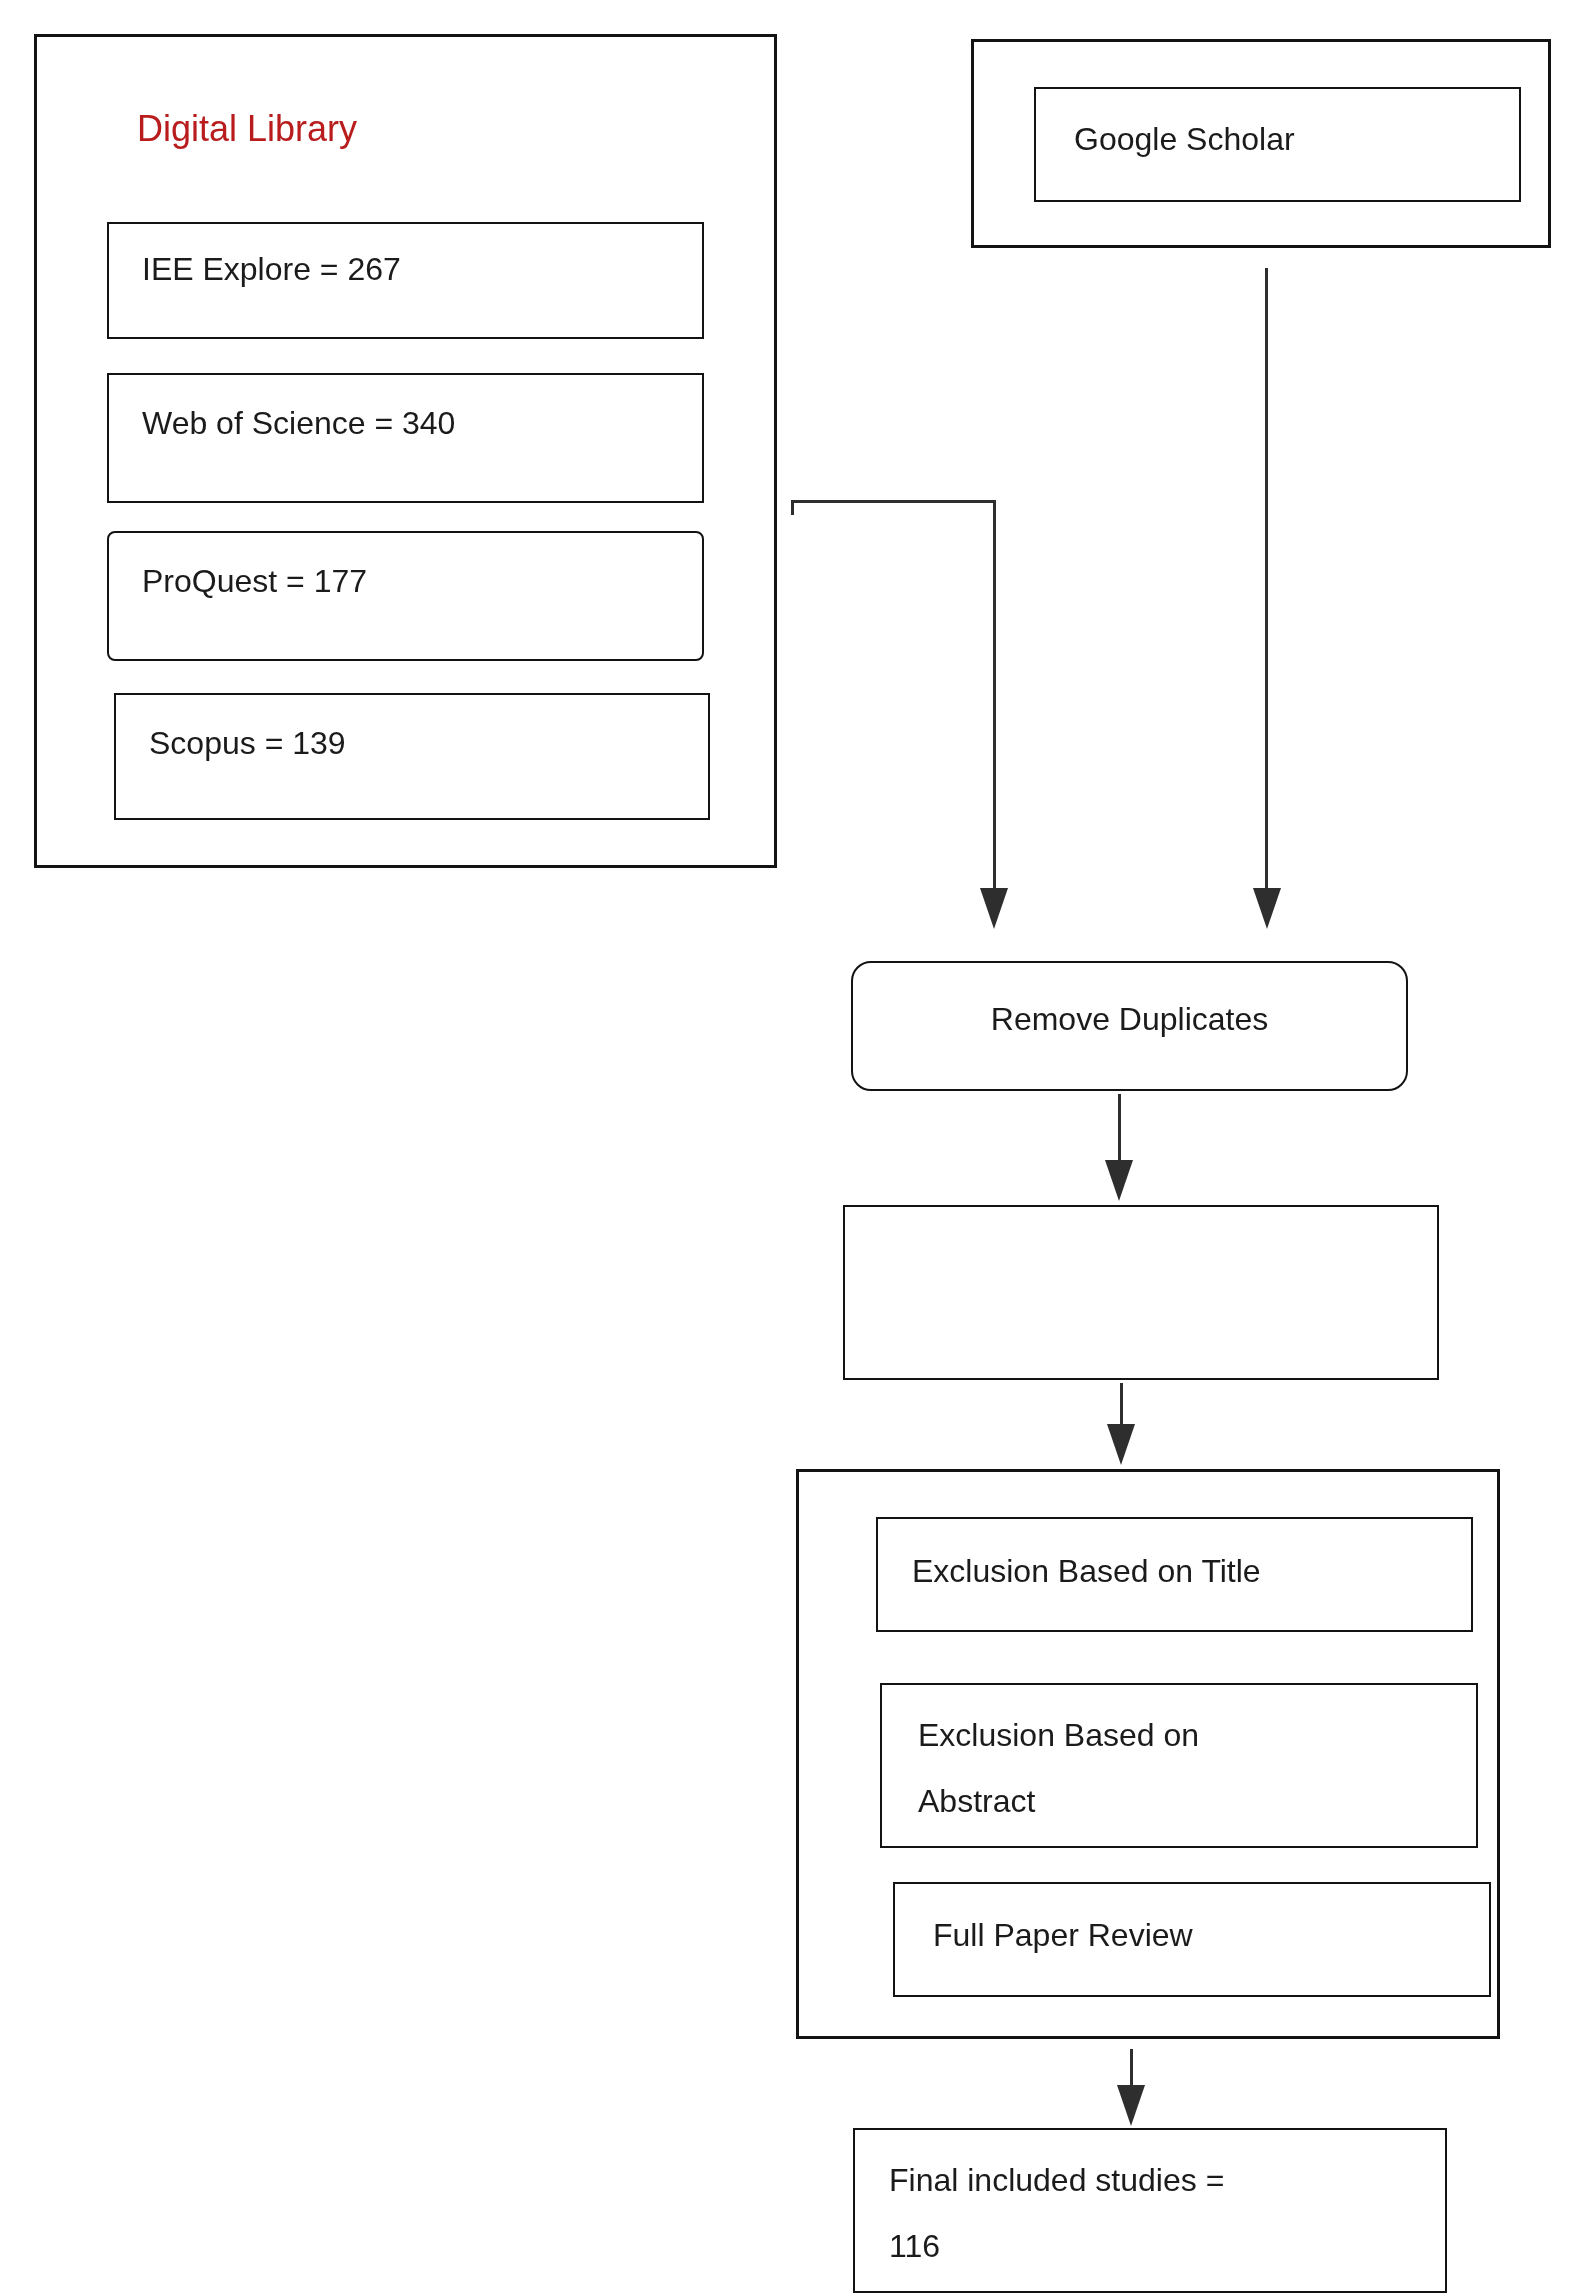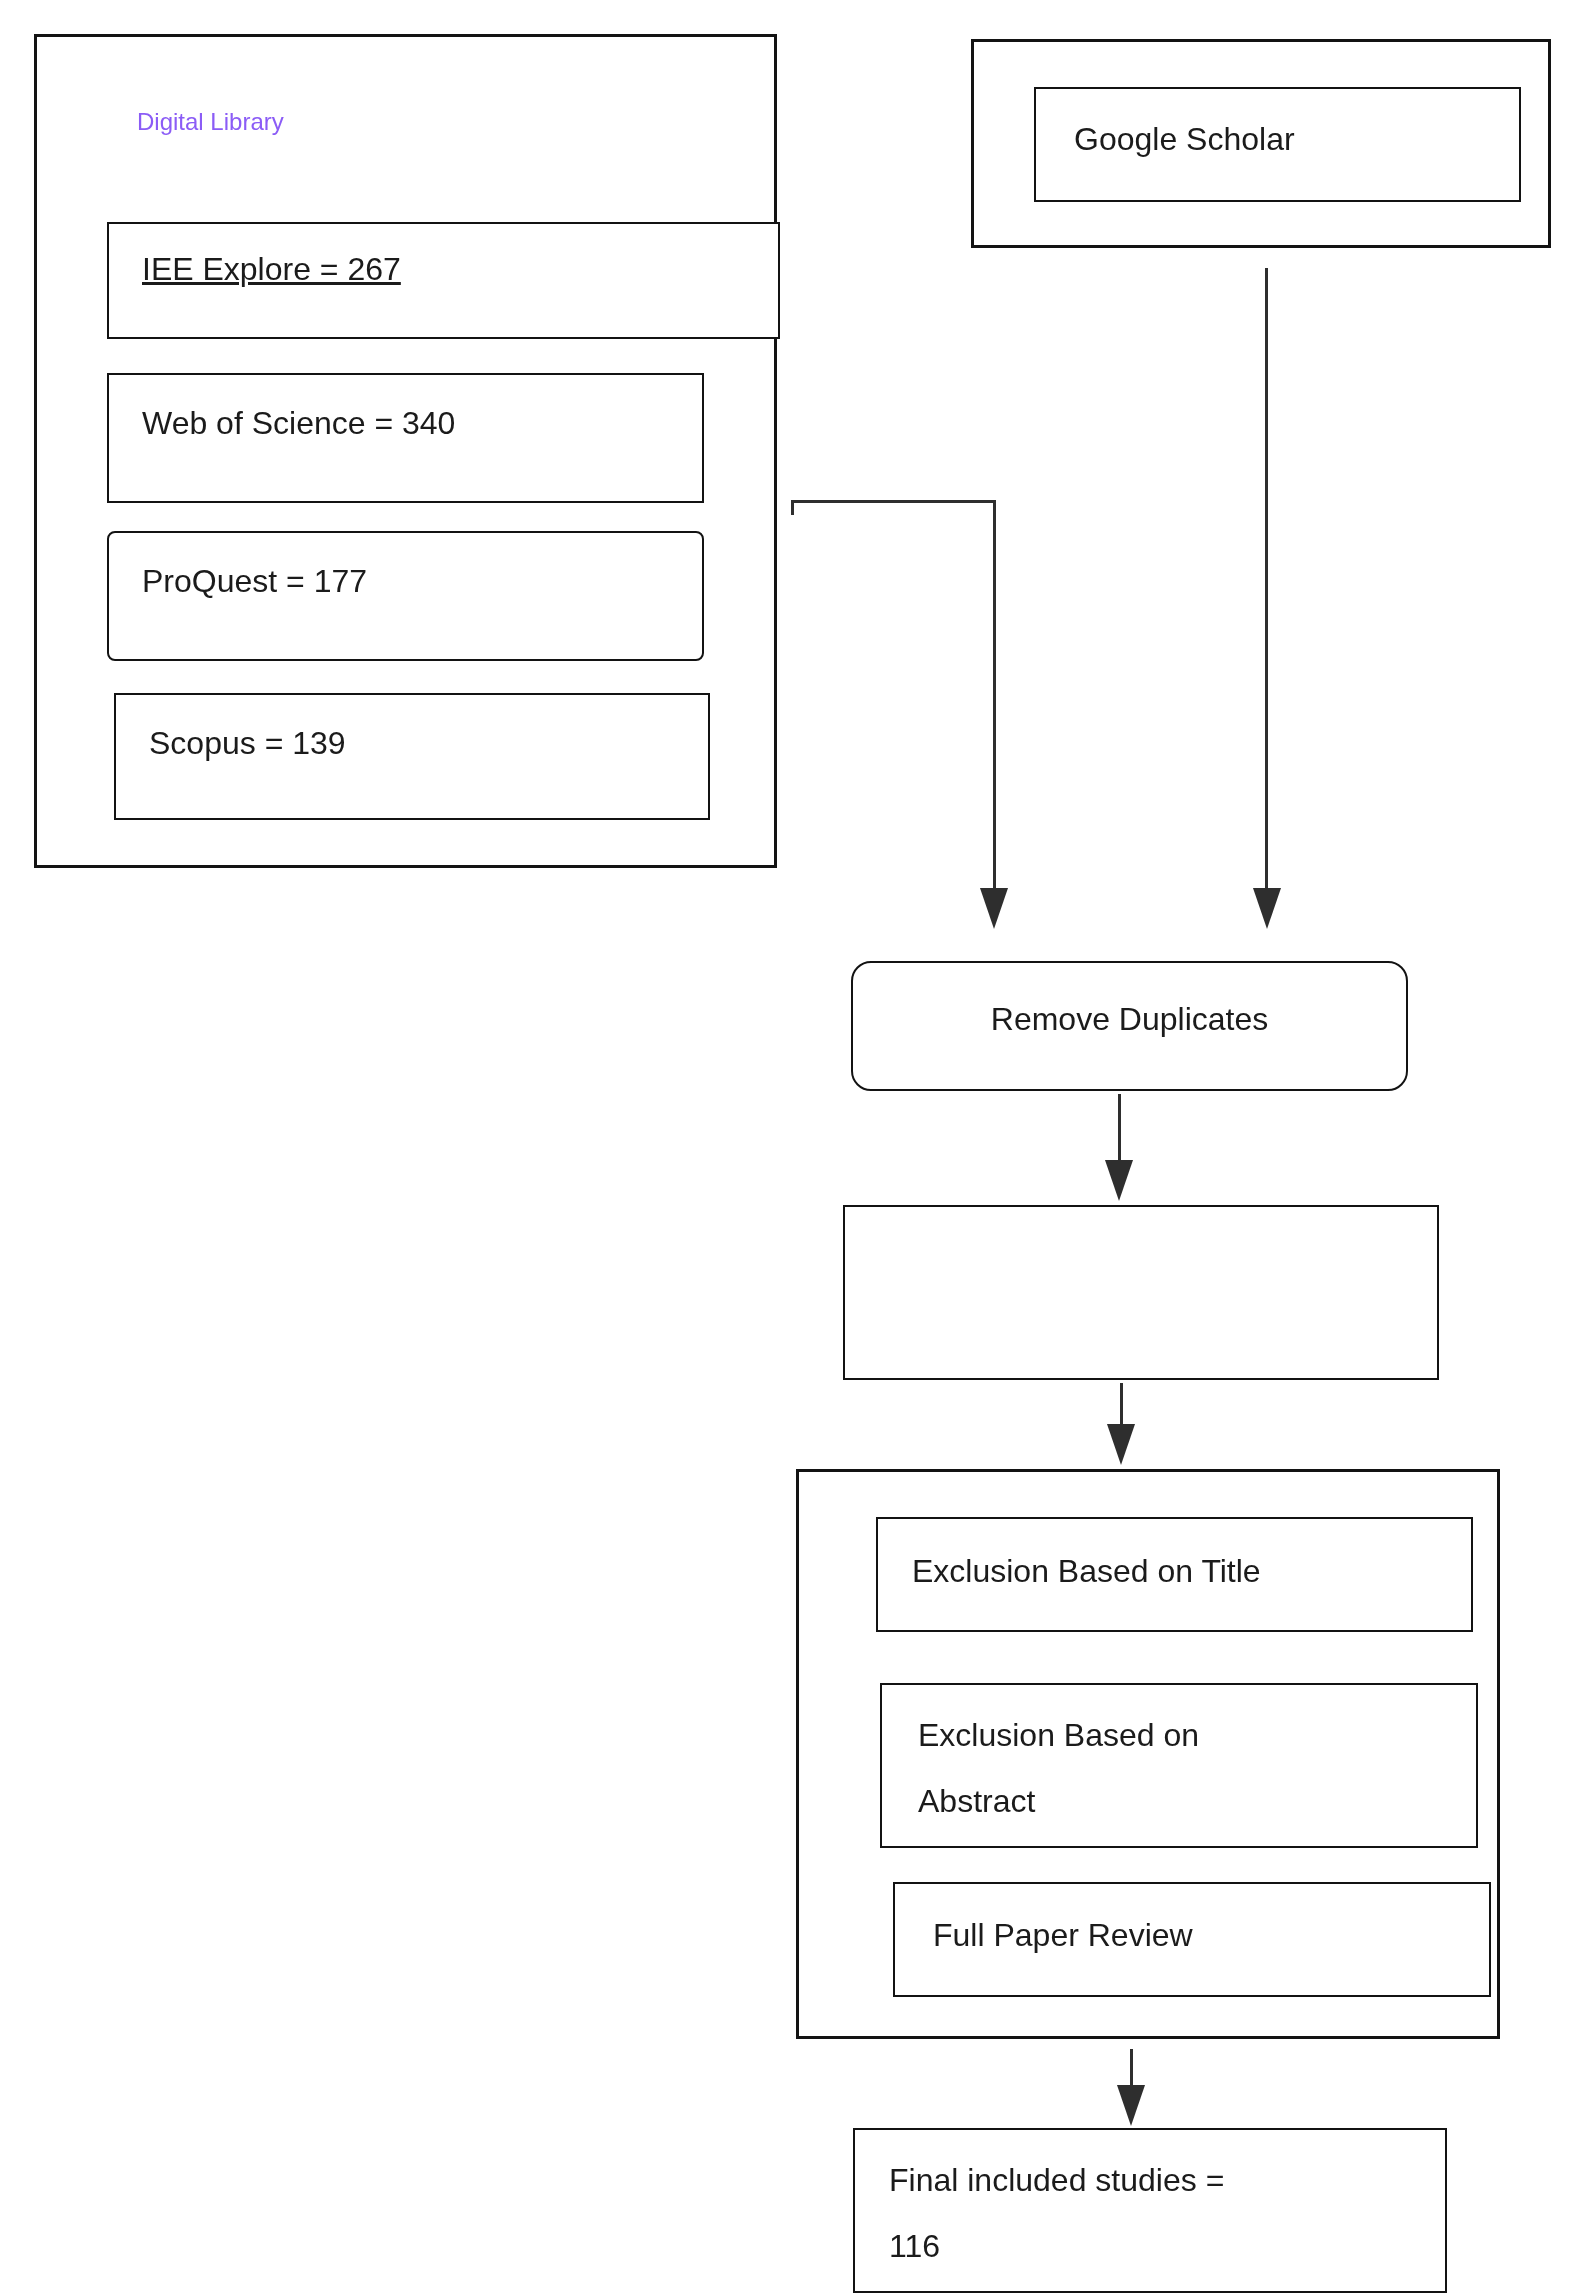--- a/index.html
+++ b/index.html
@@ -18,22 +18,22 @@
     position: absolute;
     background: #ffffff;
     border: 2.7px solid #131313;
     font-size: 32px;
     line-height: 1.3;
     color: #1b1b1b;
   }
   .thick { border-width: 3.4px; }
   .label {
     position: absolute;
-    font-size: 24px;
-    color: #8b5cf6;
+    font-size: 36px;
+    color: #b91c1c;
     white-space: nowrap;
   }
   .line {
     position: absolute;
     background: #2e2e2e;
   }
   .arrowhead {
     position: absolute;
     width: 0;
     height: 0;
@@ -45,21 +45,21 @@
   .lh-wide { line-height: 2.05; }
 </style>
 </head>
 <body>
 
 <div class="canvas">
 
   <div class="box thick" style="left:34px; top:34px; width:743px; height:834px;">
     <div class="label" style="left:100px; top:69px;">Digital Library</div>
 
-    <div class="box" style="left:70px; top:185px; width:673px; height:117px; padding:25px 13.7px 0 33px;text-decoration:underline;">IEE Explore = 267</div>
+    <div class="box" style="left:70px; top:185px; width:597px; height:117px; padding:25px 13.7px 0 33px;">IEE Explore = 267</div>
 
     <div class="box" style="left:70px; top:336px; width:597px; height:130px; padding:27.5px 13.7px 0 33px;">Web of Science = 340</div>
 
     <div class="box" style="left:70px; top:494px; width:597px; height:130px; padding:27.5px 13.7px 0 33px;border-radius:8px;">ProQuest = 177</div>
 
     <div class="box" style="left:77px; top:656px; width:596px; height:127px; padding:27.5px 13.7px 0 33px;">Scopus = 139</div>
   </div>
 
   <div class="box thick" style="left:971px; top:39px; width:580px; height:209px;">
     <div class="box" style="left:60px; top:45px; width:487px; height:115px; padding:30px 13.7px 0 38px;">Google Scholar</div>

